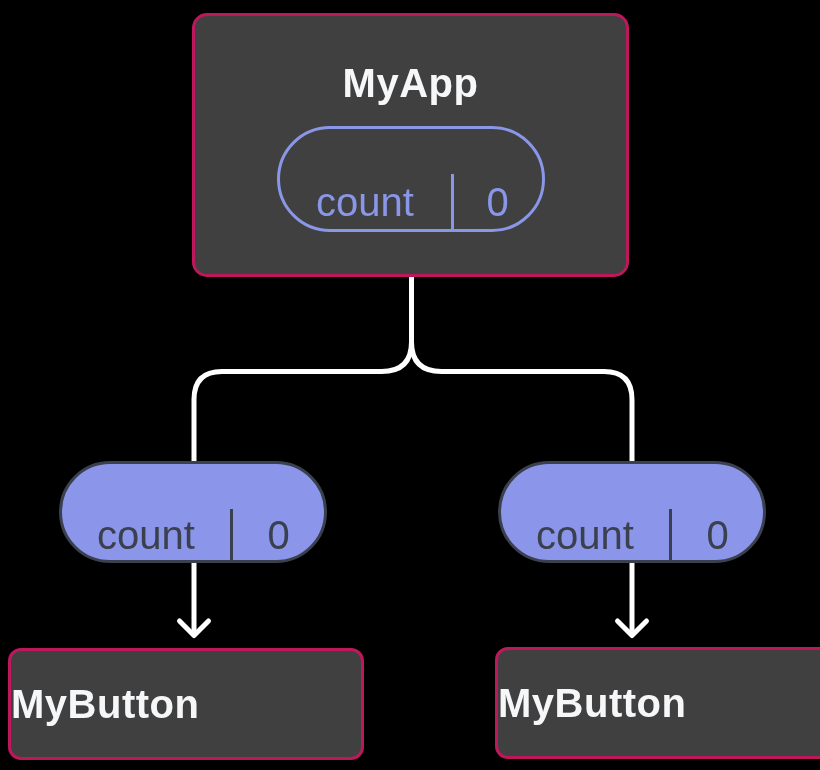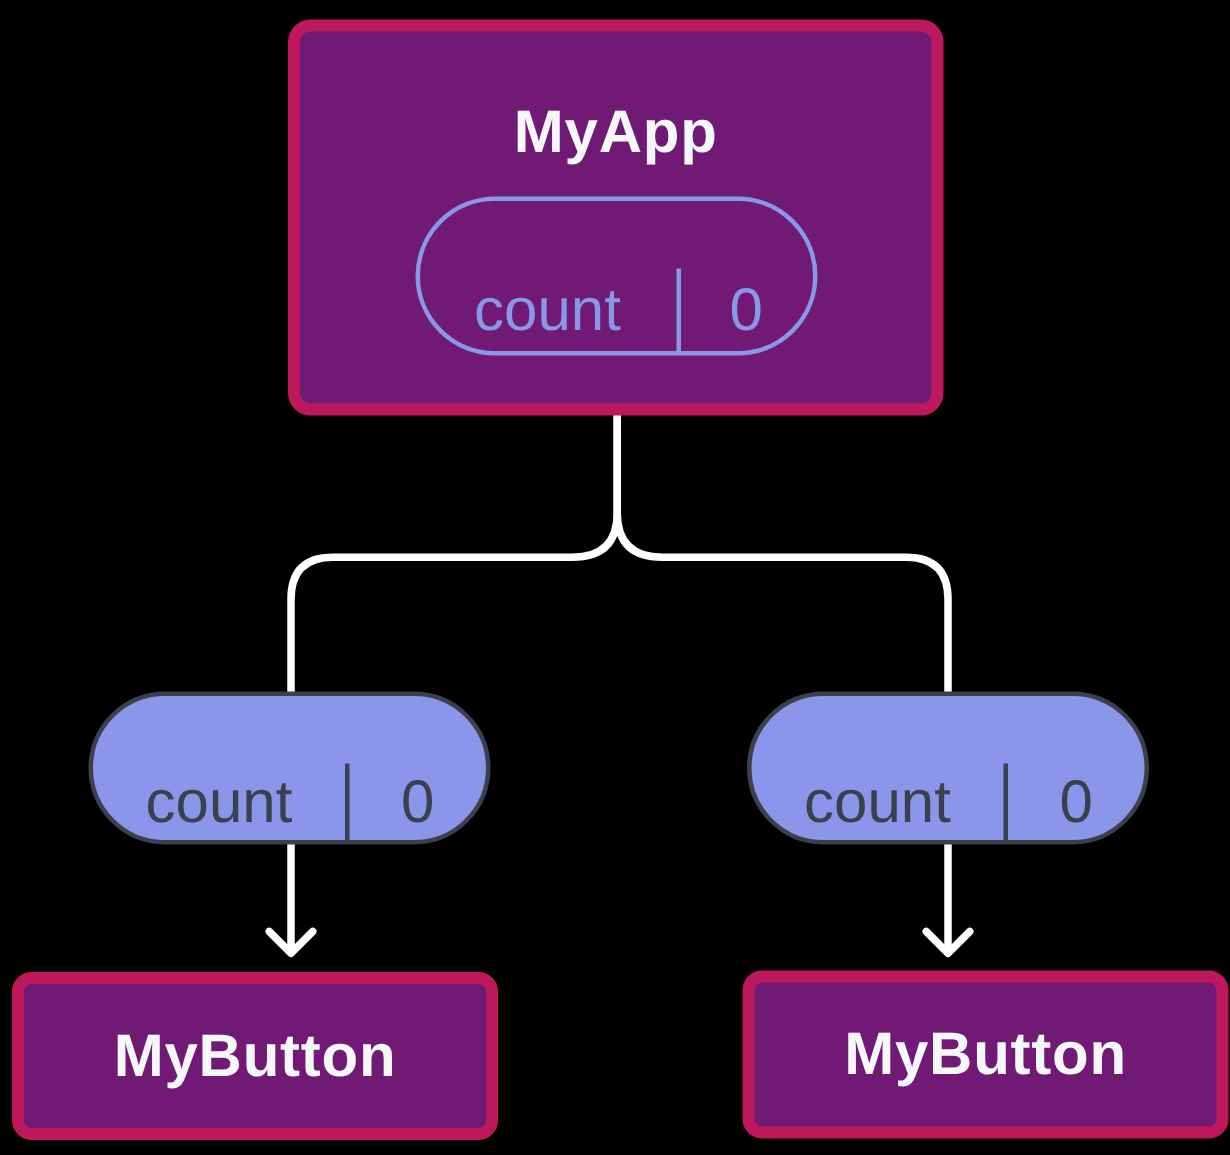--- a/index.html
+++ b/index.html
@@ -16,22 +16,22 @@
     font-family: "Liberation Sans", "DejaVu Sans", sans-serif;
   }
   .connectors {
     position: absolute;
     inset: 0;
     z-index: 0;
   }
   .node {
     position: absolute;
     box-sizing: border-box;
-    background: #701a75;
-    border: 8px solid #be185d;
+    background: #404040;
+    border: 3px solid #be185d;
     z-index: 1;
   }
   .root-node {
     left: 192px;
     top: 13px;
     width: 437px;
     height: 264px;
     border-radius: 15px;
   }
   .root-title {
@@ -85,26 +85,26 @@
     border-radius: 51px;
     color: #3A404D;
   }
   .prop-pill .pill-value {
     width: 91px;
     border-left: 3px solid #3A404D;
   }
   .prop-pill-left  { left: 59px;  top: 461px; }
   .prop-pill-right { left: 498px; top: 461px; }
   .button-node {
-    width: 324px;
+    width: 356px;
     height: 112px;
     border-radius: 13px;
     display: flex;
     align-items: center;
-    justify-content: center;
+    justify-content: flex-start;
   }
   .button-node-left  { left: 8px;   top: 648px; }
   .button-node-right { left: 495px; top: 647px; }
   .button-title {
     font-size: 40px;
     font-weight: 700;
     color: #F6F7F9;
     letter-spacing: 0.5px;
   }
 </style>

